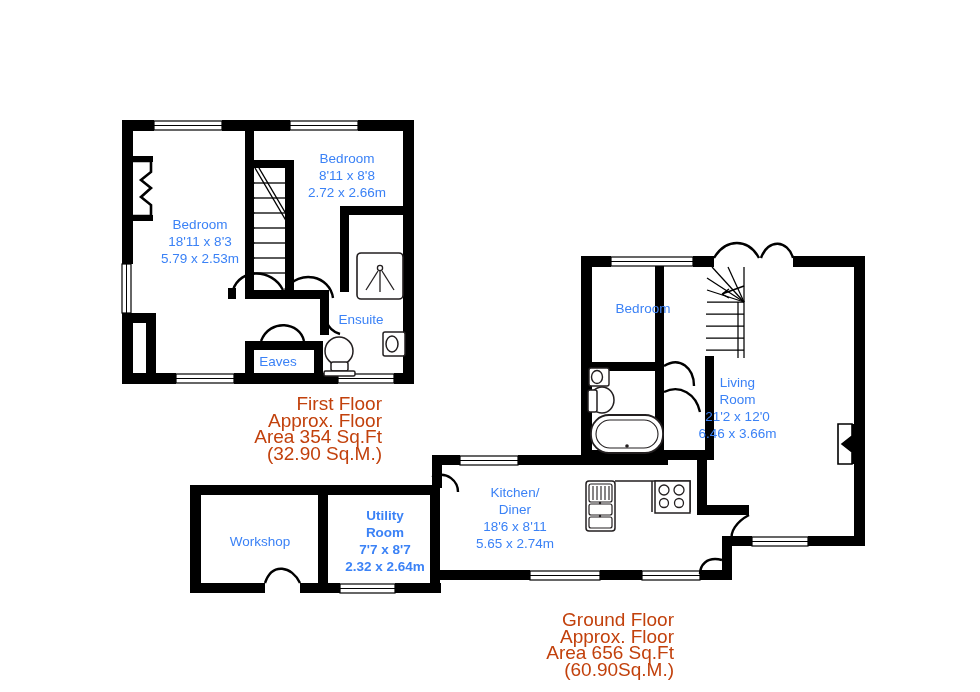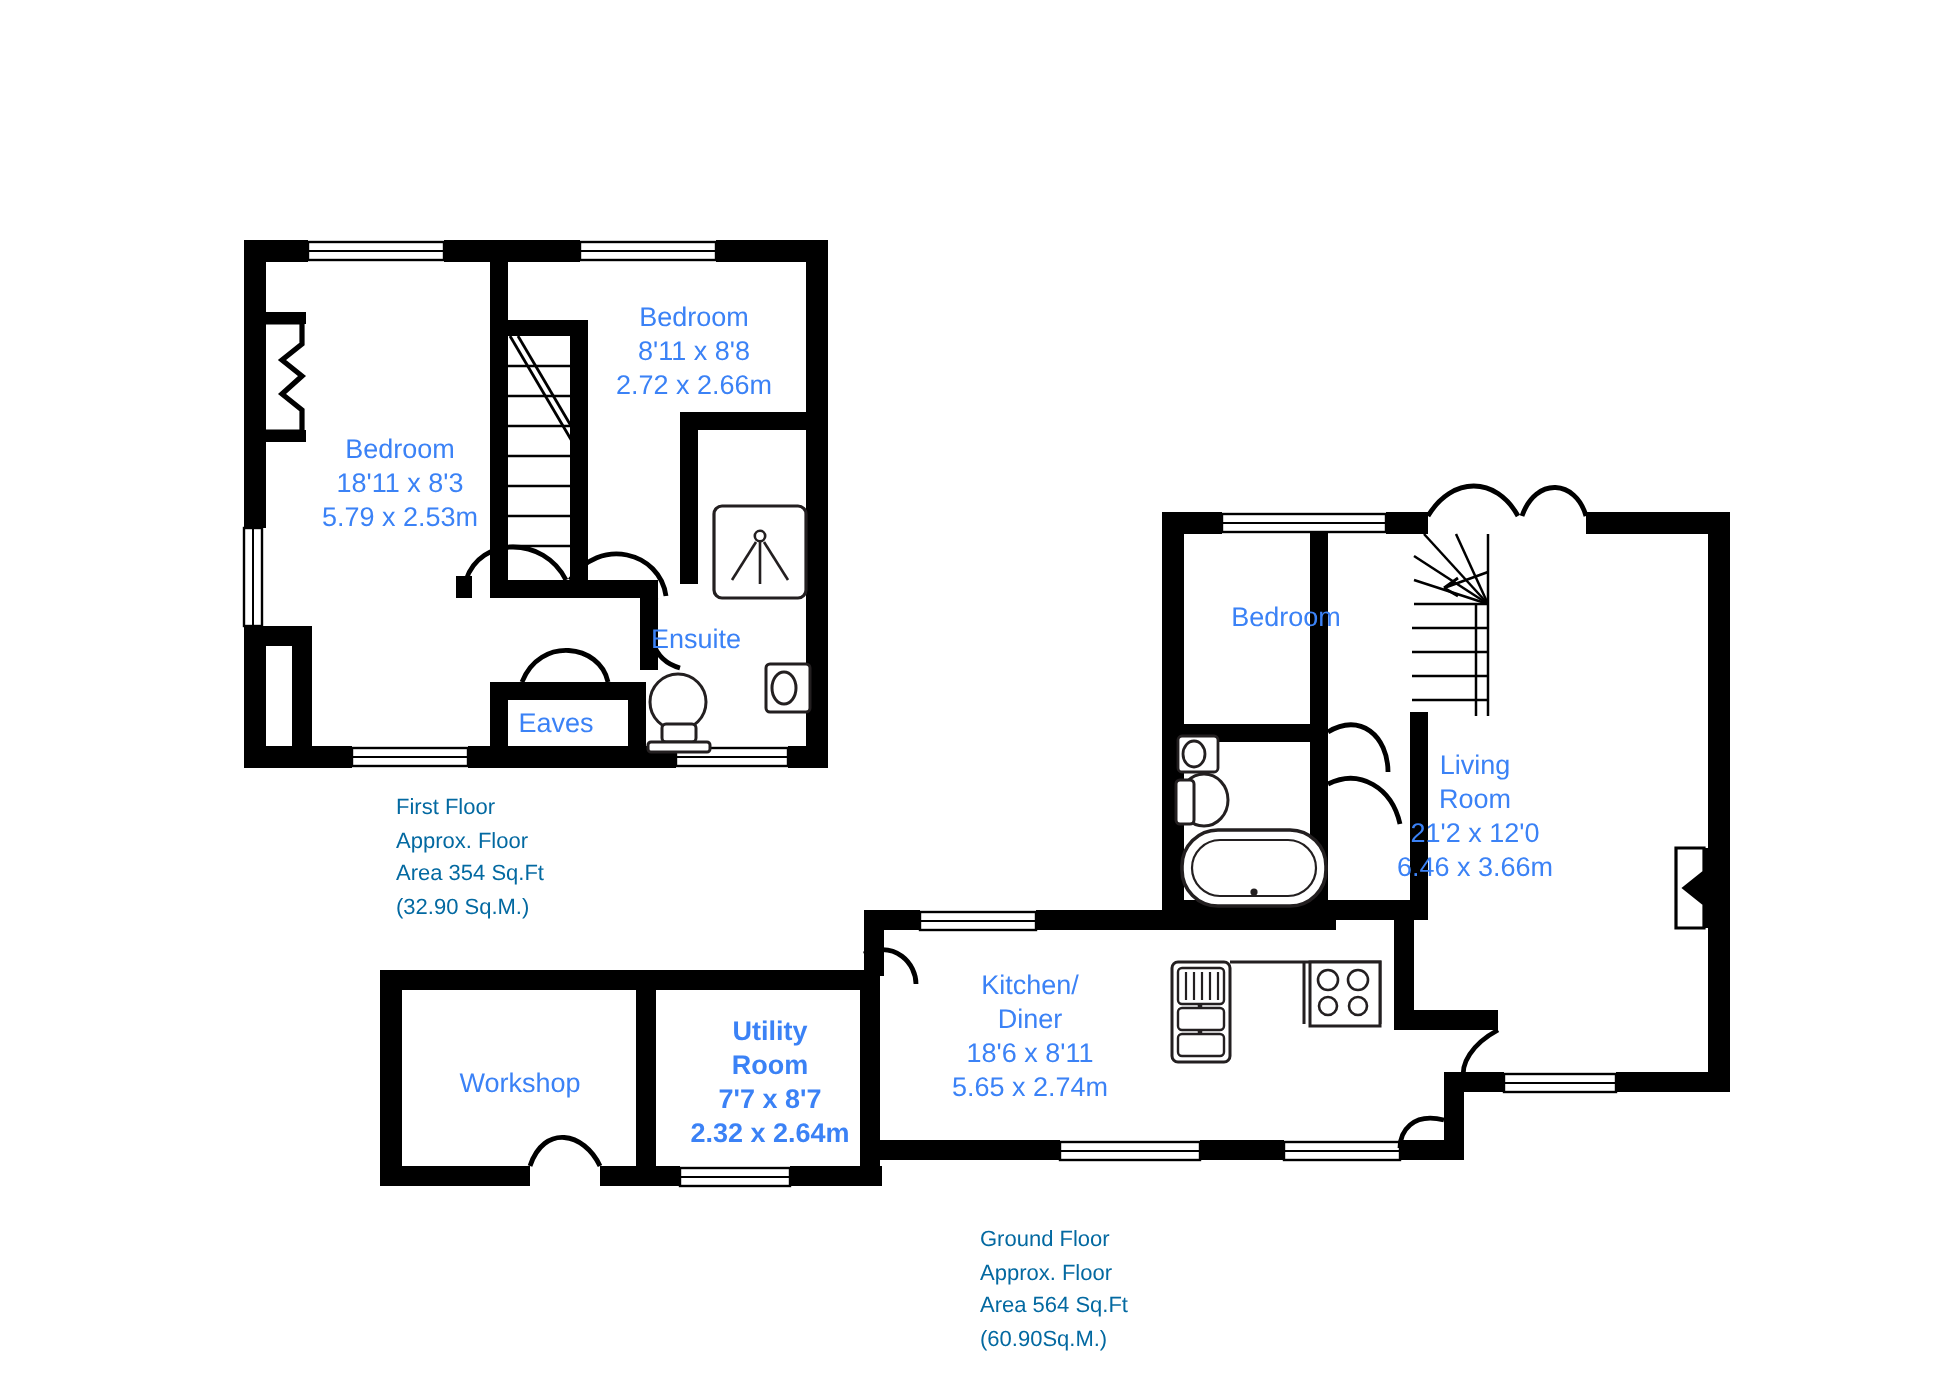--- a/index.html
+++ b/index.html
@@ -61,31 +61,31 @@
   .plan-label {
     position: absolute;
     text-align: center;
     font-size: 13.5px;
     line-height: 17px;
     white-space: pre-line;
     color: #3b82f6;
   }
   .plan-caption {
     position: absolute;
-    text-align: left;
-    font-size: 11px;
+    text-align: right;
+    font-size: 19px;
     line-height: 16.5px;
     white-space: pre-line;
-    color: #0369a1;
+    color: #c2410c;
   }
 
   
   #label-bed-first-left  { left: 120px; top: 216px; width: 160px; }
   #label-bed-first-top   { left: 272px; top: 150px; width: 150px; }
-  #label-ensuite         { left: 301px; top: 311px; width: 94px; }
+  #label-ensuite         { left: 314px; top: 311px; width: 94px; }
   #label-eaves           { left: 238px; top: 353px; width: 80px; }
   #label-workshop        { left: 212px; top: 533px; width: 96px; }
   #label-utility         { left: 330px; top: 507px; width: 110px; font-weight: bold; }
   #label-kitchen         { left: 455px; top: 484px; width: 120px; }
   #label-bed-ground      { left: 600px; top: 300px; width: 86px; }
   #label-living          { left: 680px; top: 374px; width: 115px; }
 
   #caption-first-floor   { left: 198px; top: 396px; width: 184px; }
   #caption-ground-floor  { left: 490px; top: 612px; width: 184px; }
 </style>
@@ -426,14 +426,14 @@
 
 <div class="plan-label" id="label-bed-ground">Bedroom</div>
 
 <div class="plan-label" id="label-living">Living
 Room
 21'2 x 12'0
 6.46 x 3.66m</div>
 
 <div class="plan-caption" id="caption-ground-floor">Ground Floor
 Approx. Floor
-Area 564 Sq.Ft
+Area 656 Sq.Ft
 (60.90Sq.M.)</div>
 
 </body></html>

